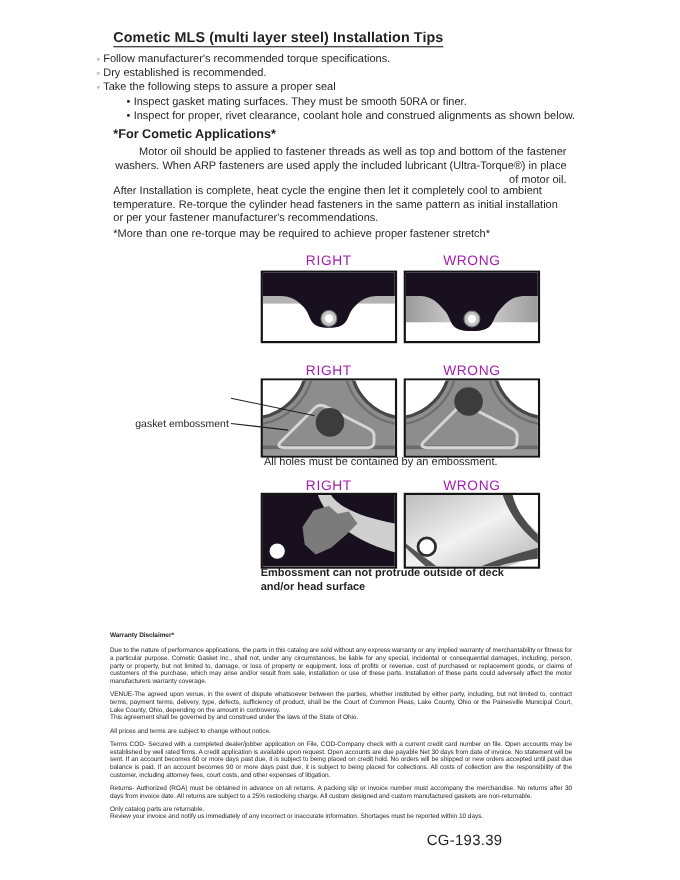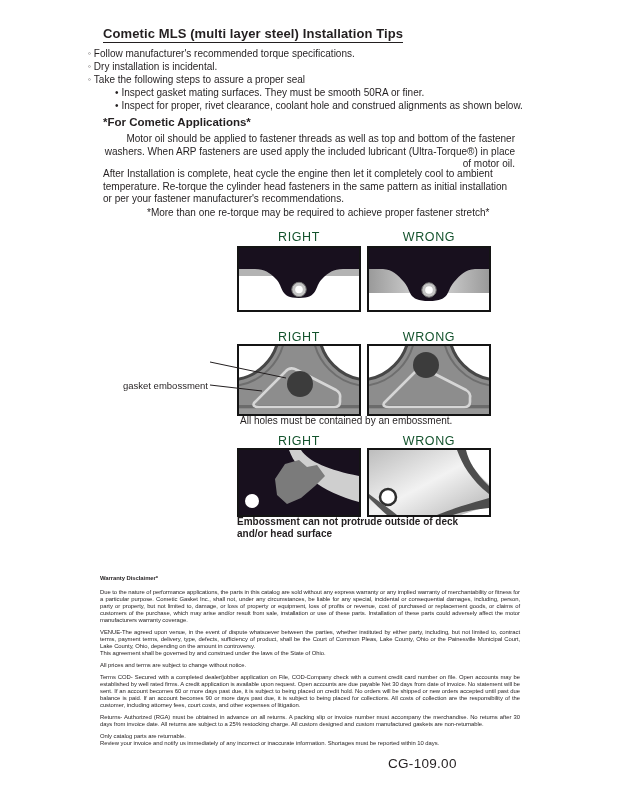--- a/index.html
+++ b/index.html
@@ -13,21 +13,21 @@
   .bullets{left:88px;top:47px;width:440px;font-size:10px;line-height:13px;}
   .brow{display:flex;gap:3px;}
   .brow.sub{margin-left:27px;}
   .g{flex:0 0 auto;}
   .g1{font-size:8px;line-height:13px;}
   .g2{font-size:10px;line-height:13px;}
   
   .diesel-h{left:103px;top:116px;font-size:11.5px;font-weight:bold;}
   .bodyp{left:103px;width:412px;font-size:10px;line-height:12.6px;}
   
-  .dg-header{width:124px;text-align:center;font-size:12.5px;letter-spacing:.6px;color:#14532d;}
+  .dg-header{width:124px;text-align:center;font-size:12.5px;letter-spacing:.6px;color:#a21caf;}
   .dbox{width:120px;height:62px;border:2px solid #141414;background:#fff;}
   .dbox svg{display:block;}
   .cap{font-size:10px;line-height:12px;}
   .ann{font-size:9.5px;line-height:11.5px;text-align:right;width:108px;}
   .code{font-size:13.5px;letter-spacing:.3px;}
   
   .legal{left:100px;top:575px;width:420px;font-size:5.9px;line-height:7px;
          text-align:justify;letter-spacing:-0.05px;}
   .legal .lp{margin:0 0 5px 0;}
   .legal .lp.tight{margin:0;}
@@ -40,40 +40,40 @@
 
   <div class="abs doc-title">Cometic MLS (multi layer steel) Installation Tips</div>
 
   <div class="abs bullets">
     <div class="brow">
       <span class="g g1">◦</span>
       <span>Follow manufacturer's recommended torque specifications.</span>
     </div>
     <div class="brow">
       <span class="g g1">◦</span>
-      <span>Dry installation is incidental.</span>
+      <span>Dry established is recommended.</span>
     </div>
     <div class="brow">
       <span class="g g1">◦</span>
       <span>Take the following steps to assure a proper seal</span>
     </div>
     <div class="brow sub">
       <span class="g g2">•</span>
       <span>Inspect gasket mating surfaces.  They must be smooth 50RA or finer.</span>
     </div>
     <div class="brow sub">
       <span class="g g2">•</span>
       <span>Inspect for proper, rivet clearance, coolant hole and construed alignments as shown below.</span>
     </div>
   </div>
 
   <div class="abs diesel-h">*For Cometic Applications*</div>
   <div class="abs bodyp" style="top:133px;text-align:right;">Motor oil should be applied to fastener threads as well as top and bottom of the fastener washers. When ARP fasteners are used apply the included lubricant (Ultra-Torque®) in place of motor oil.</div>
   <div class="abs bodyp" style="top:168px;">After Installation is complete, heat cycle the engine then let it completely cool to ambient temperature. Re-torque the cylinder head fasteners in the same pattern as initial installation or per your fastener manufacturer's recommendations.</div>
-  <div class="abs bodyp" style="top:207px;margin-left:44px;">*More than one re-torque may be required to achieve proper fastener stretch*</div>
+  <div class="abs bodyp" style="top:207px;">*More than one re-torque may be required to achieve proper fastener stretch*</div>
 
   <div class="abs dg-header" style="left:237px;top:230px;">RIGHT</div>
   <div class="abs dg-header" style="left:367px;top:230px;">WRONG</div>
 
   <div class="abs dbox" style="left:237px;top:246px;">
     <svg width="120" height="62" viewBox="0 0 120 62">
       <rect width="120" height="62" fill="#ffffff"></rect>
       <rect x="0" y="21" width="120" height="7" fill="#b3b3b3"></rect>
       <path d="M0,0 H120 V21 H104 C94,21.5 90,24 83,31 C75,39 80,50 60,50 C40,50 45,39 37,31 C30,24 26,21.5 16,21 H0 Z" fill="#18101e"></path>
       <circle cx="60" cy="41.5" r="7.2" fill="#c4c4c4" stroke="#777" stroke-width="1"></circle>
@@ -180,15 +180,15 @@
     <p class="lp">Due to the nature of performance applications, the parts in this catalog are sold without any express warranty or any implied warranty of merchantability or fitness for a particular purpose.  Cometic Gasket Inc., shall not, under any circumstances, be liable for any special, incidental or consequential damages, including, person, party or property, but not limited to, damage, or loss of property or equipment, loss of profits or revenue, cost of purchased or replacement goods, or claims of customers of the purchase, which may arise and/or result from sale, installation or use of these parts.  Installation of these parts could adversely affect the motor manufacturers warranty coverage.</p>
     <p class="lp tight">VENUE-The agreed upon venue, in the event of dispute whatsoever between the parties, whether instituted by either party, including, but not limited to, contract terms, payment terms, delivery, type, defects, sufficiency of product, shall be the Court of Common Pleas, Lake County, Ohio or the Painesville Municipal Court, Lake County, Ohio, depending on the amount in controversy.</p>
     <p class="lp">This agreement shall be governed by and construed under the laws of the State of Ohio.</p>
     <p class="lp">All prices and terms are subject to change without notice.</p>
     <p class="lp">Terms COD- Secured with a completed dealer/jobber application on File, COD-Company check with a current credit card number on file.  Open accounts may be established by well rated firms.  A credit application is available upon request.  Open accounts are due payable Net 30 days from date of invoice.  No statement will be sent.  If an account becomes 60 or more days past due, it is subject to being placed on credit hold.  No orders will be shipped or new orders accepted until past due balance is paid.  If an account becomes 90 or more days past due, it is subject to being placed for collections.  All costs of collection are the responsibility of the customer, including attorney fees, court costs, and other expenses of litigation.</p>
     <p class="lp">Returns- Authorized (RGA) must be obtained in advance on all returns.  A packing slip or invoice number must accompany the merchandise.  No returns after 30 days from invoice date.  All returns are subject to a 25% restocking charge.  All custom designed and custom manufactured gaskets are non-returnable.</p>
     <p class="lp tight">Only catalog parts are returnable.</p>
     <p class="lp">Review your invoice and notify us immediately of any incorrect or inaccurate information.  Shortages must be reported within 10 days.</p>
   </div>
 
-  <div class="abs code" style="left:388px;top:756px;">CG-109.00</div>
+  <div class="abs code" style="left:388px;top:756px;">CG-193.39</div>
 
 </div>
 
 </body></html>

